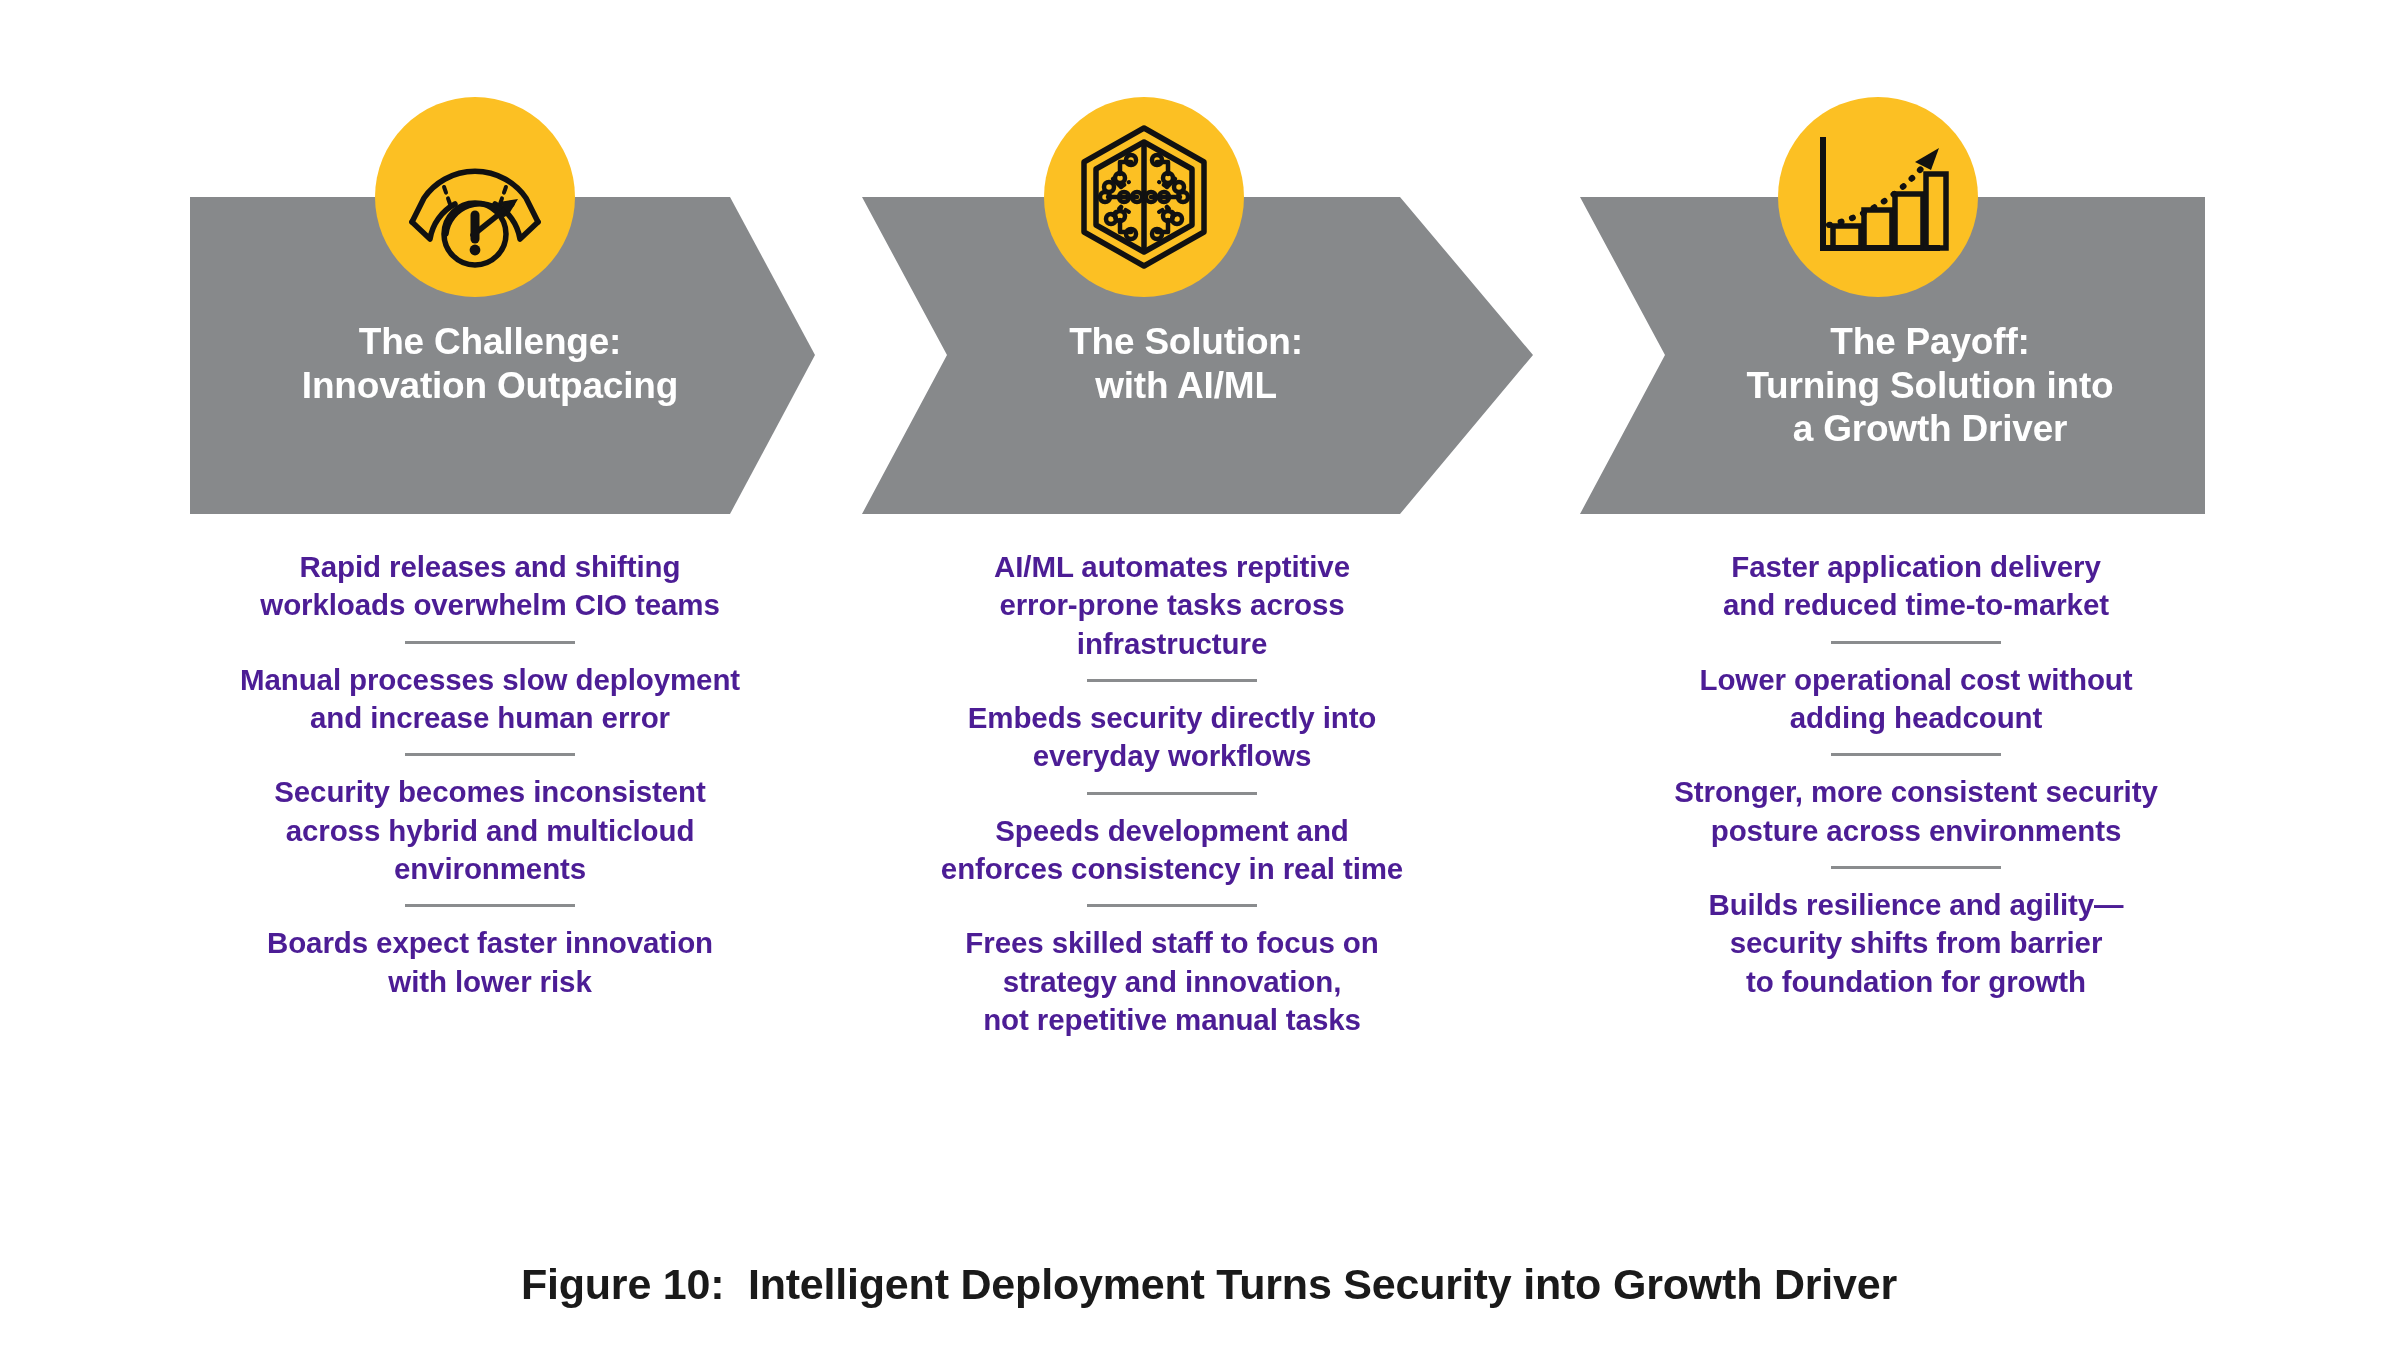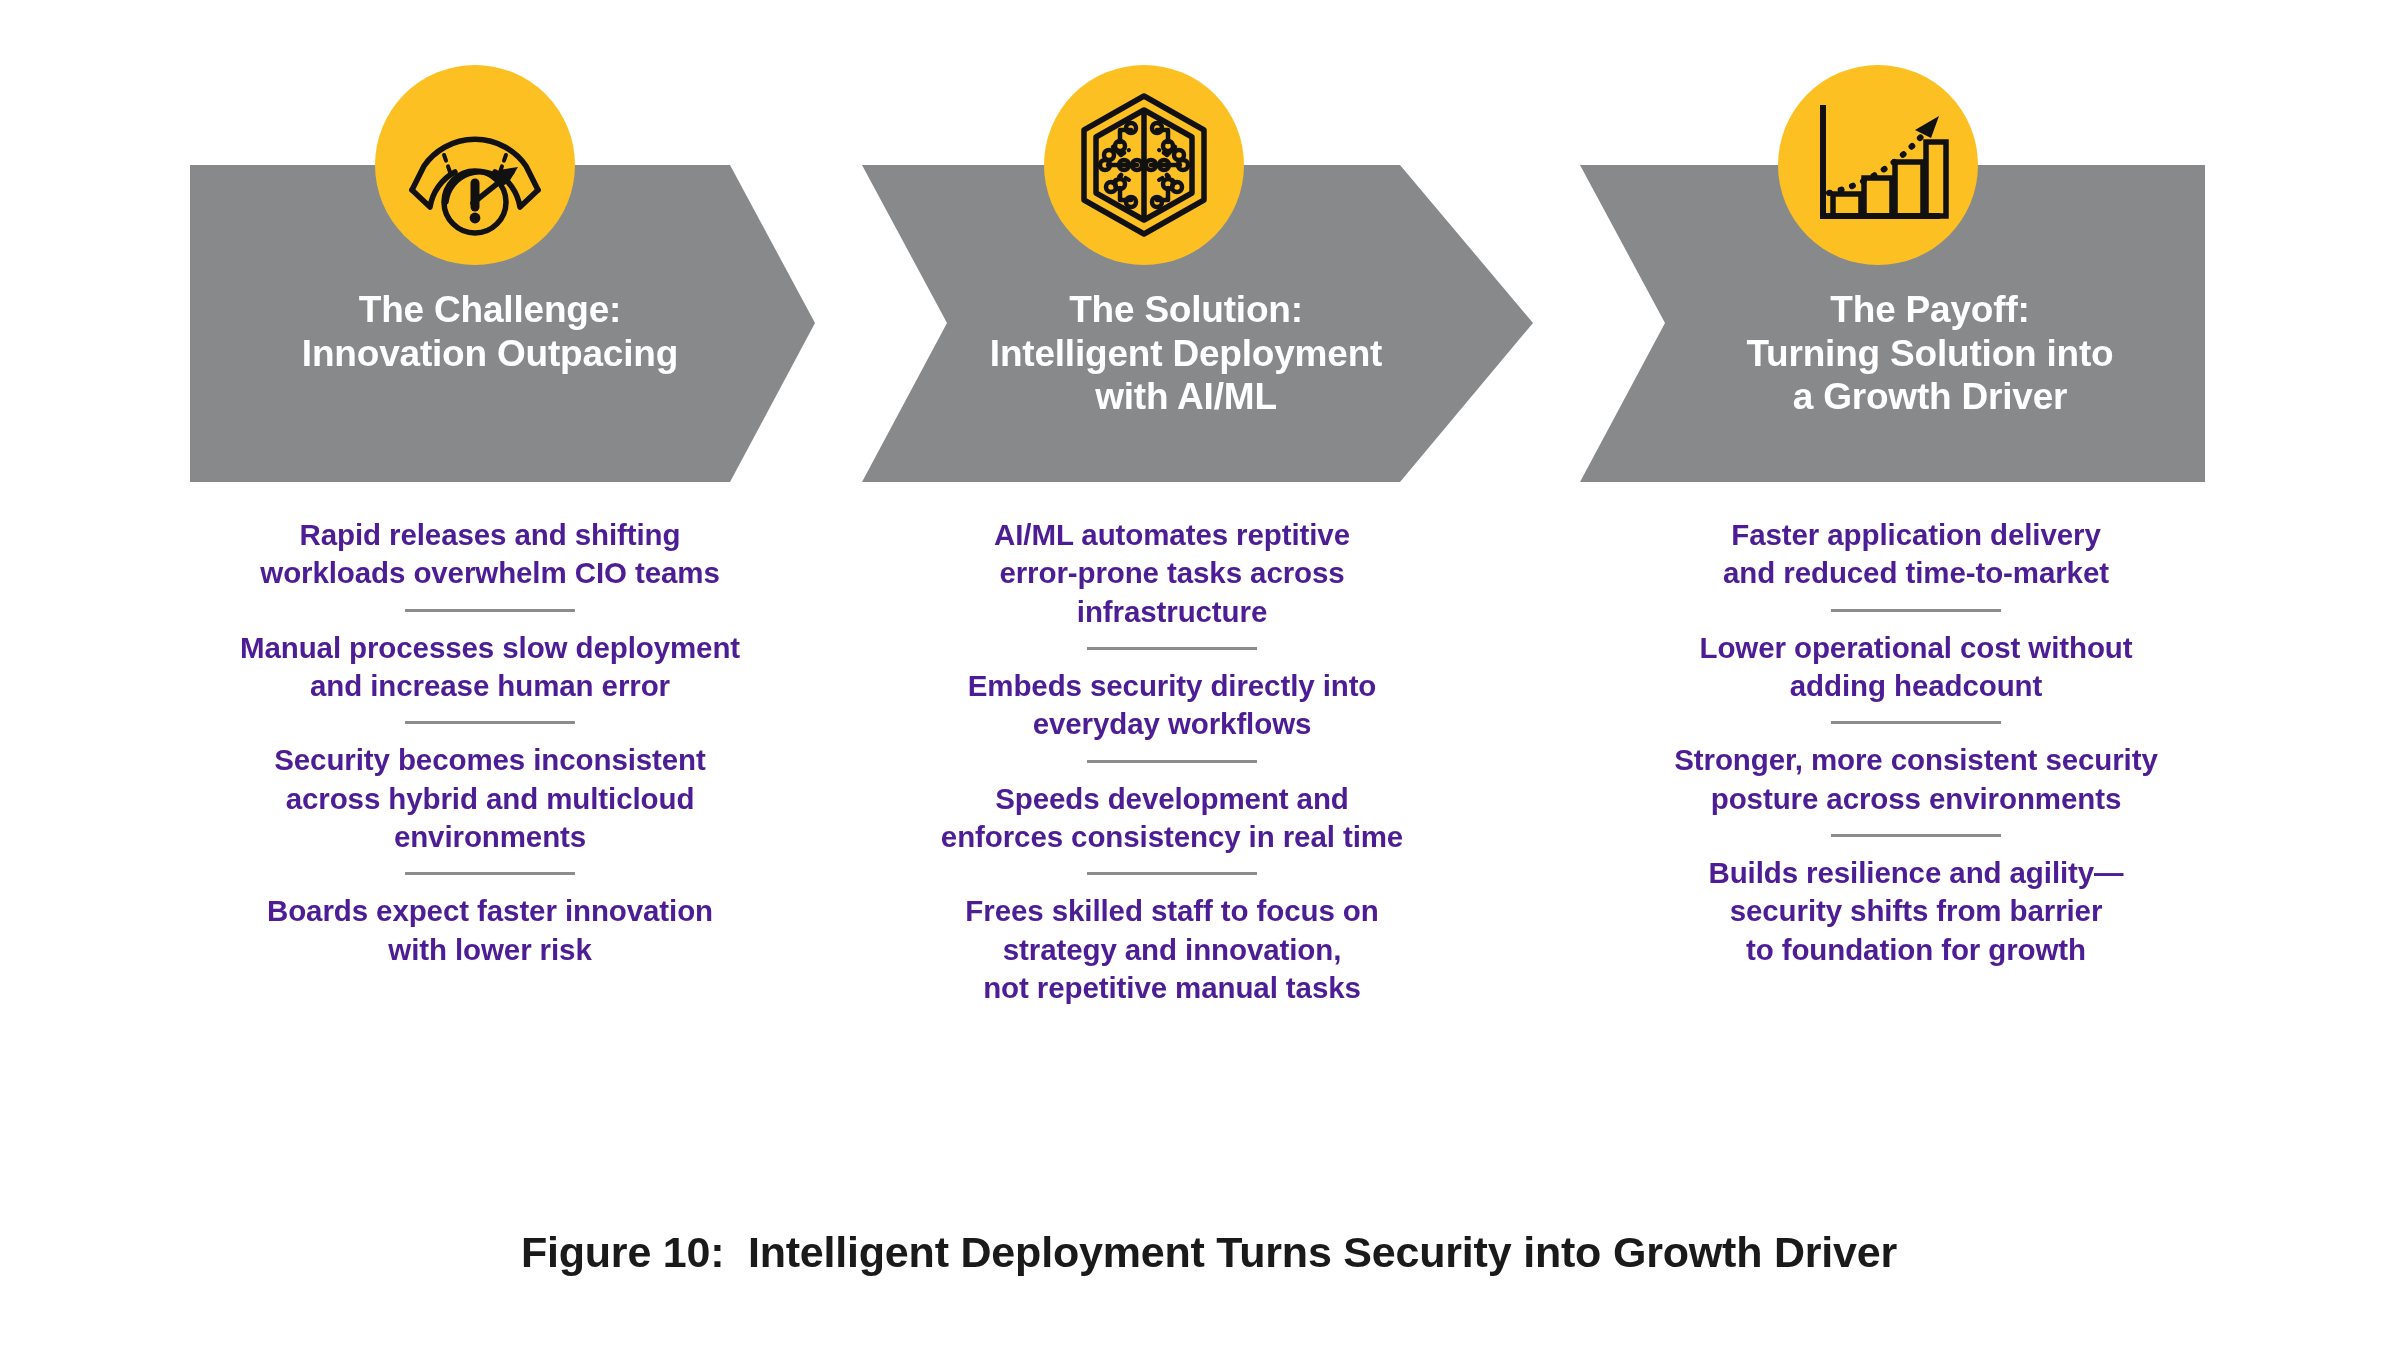--- a/index.html
+++ b/index.html
@@ -13,20 +13,21 @@
     overflow: hidden;
     font-family: "Liberation Sans", sans-serif;
     -webkit-font-smoothing: antialiased;
   }
 
   #figure-root {
     position: relative;
     width: 2400px;
     height: 972px;
     background: #ffffff;
+    margin-top: 32px;
   }
 
   
   .band-layer {
     position: absolute;
     left: 0;
     top: 0;
     width: 2400px;
     height: 1350px;
     pointer-events: none;
@@ -227,21 +228,20 @@
             <circle cx="99" cy="94" r="5"></circle>
             <circle cx="88" cy="38" r="5"></circle>
             <circle cx="88" cy="112" r="5"></circle>
           </g>
         </svg>
       </span>
     </div>
 
     <div class="band-title">
       <div>The Solution:</div>
-      <div>Intelligent Deployment</div>
       <div>with AI/ML</div>
     </div>
 
     <div class="bullets">
       <div class="bullet">AI/ML automates reptitive<br>error-prone tasks across<br>infrastructure</div>
       <div class="divider"></div>
       <div class="bullet">Embeds security directly into<br>everyday workflows</div>
       <div class="divider"></div>
       <div class="bullet">Speeds development and<br>enforces consistency in real time</div>
       <div class="divider"></div>

